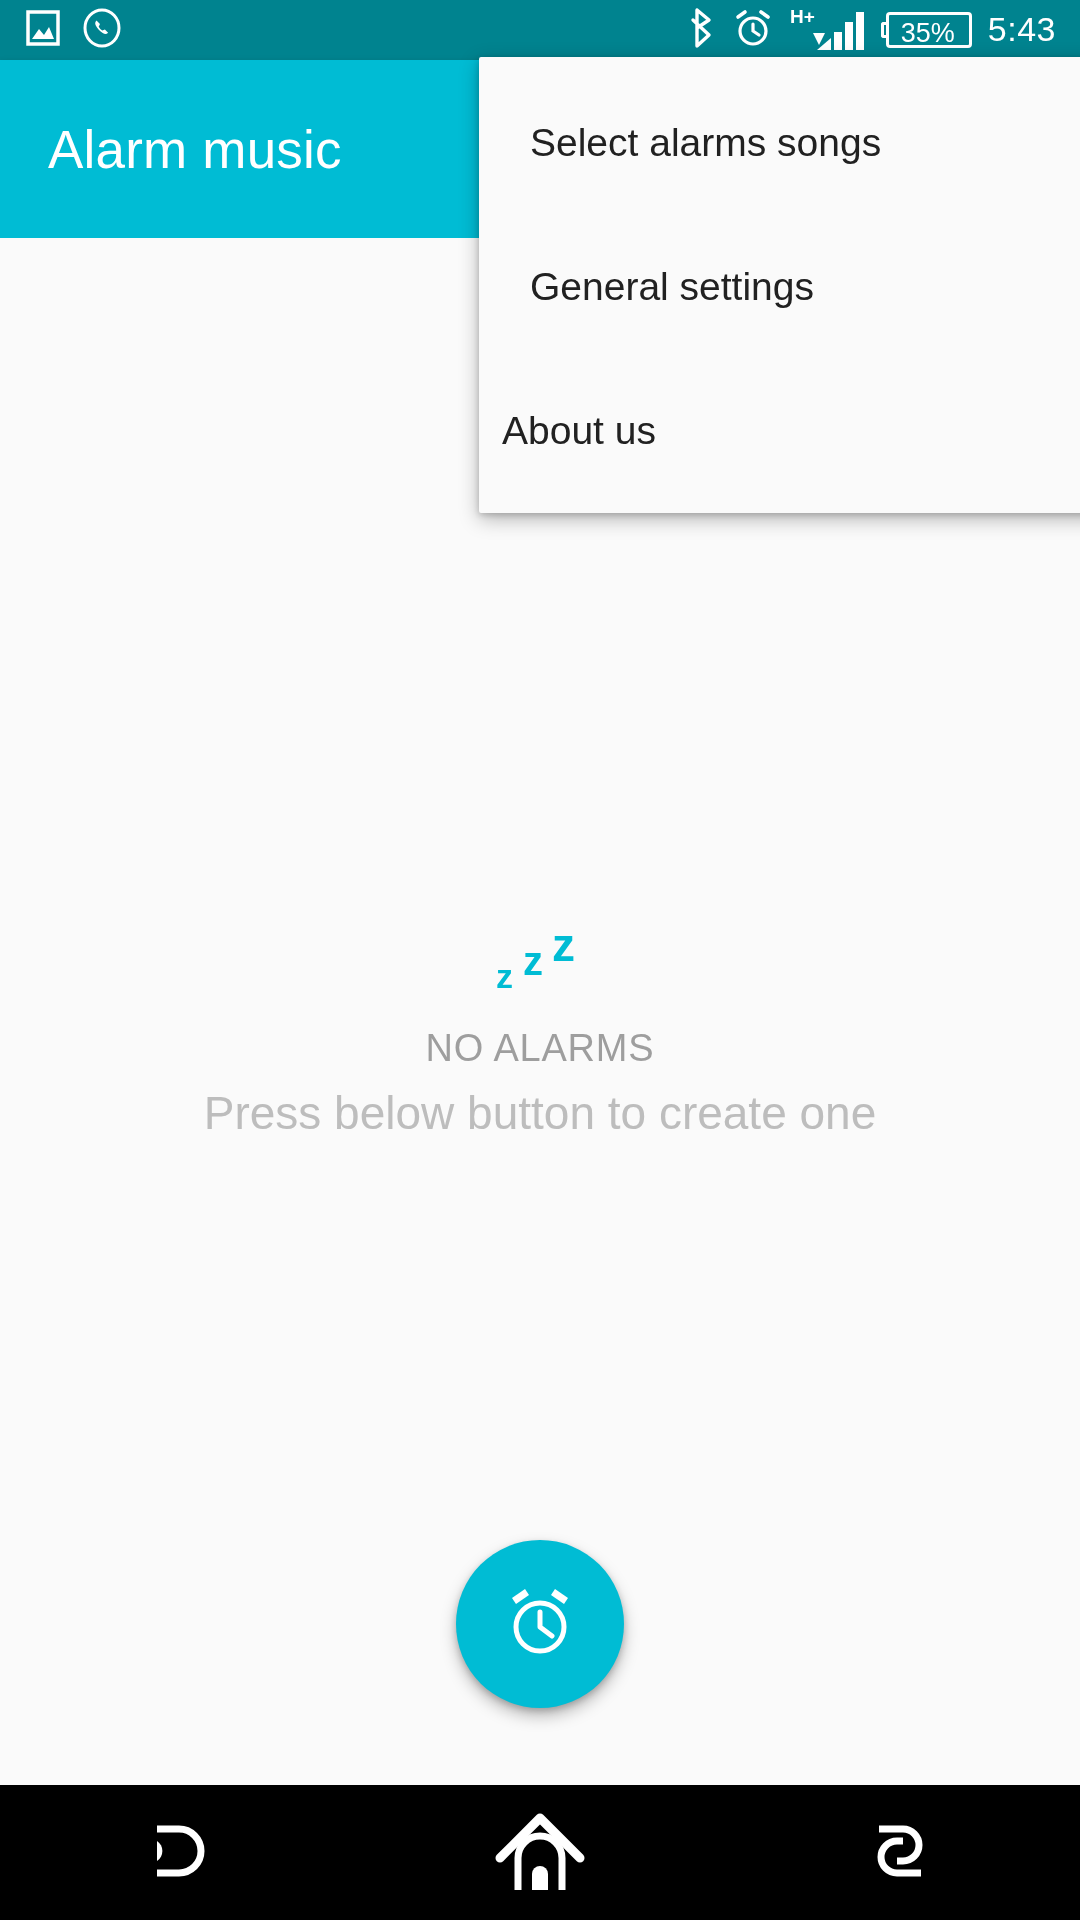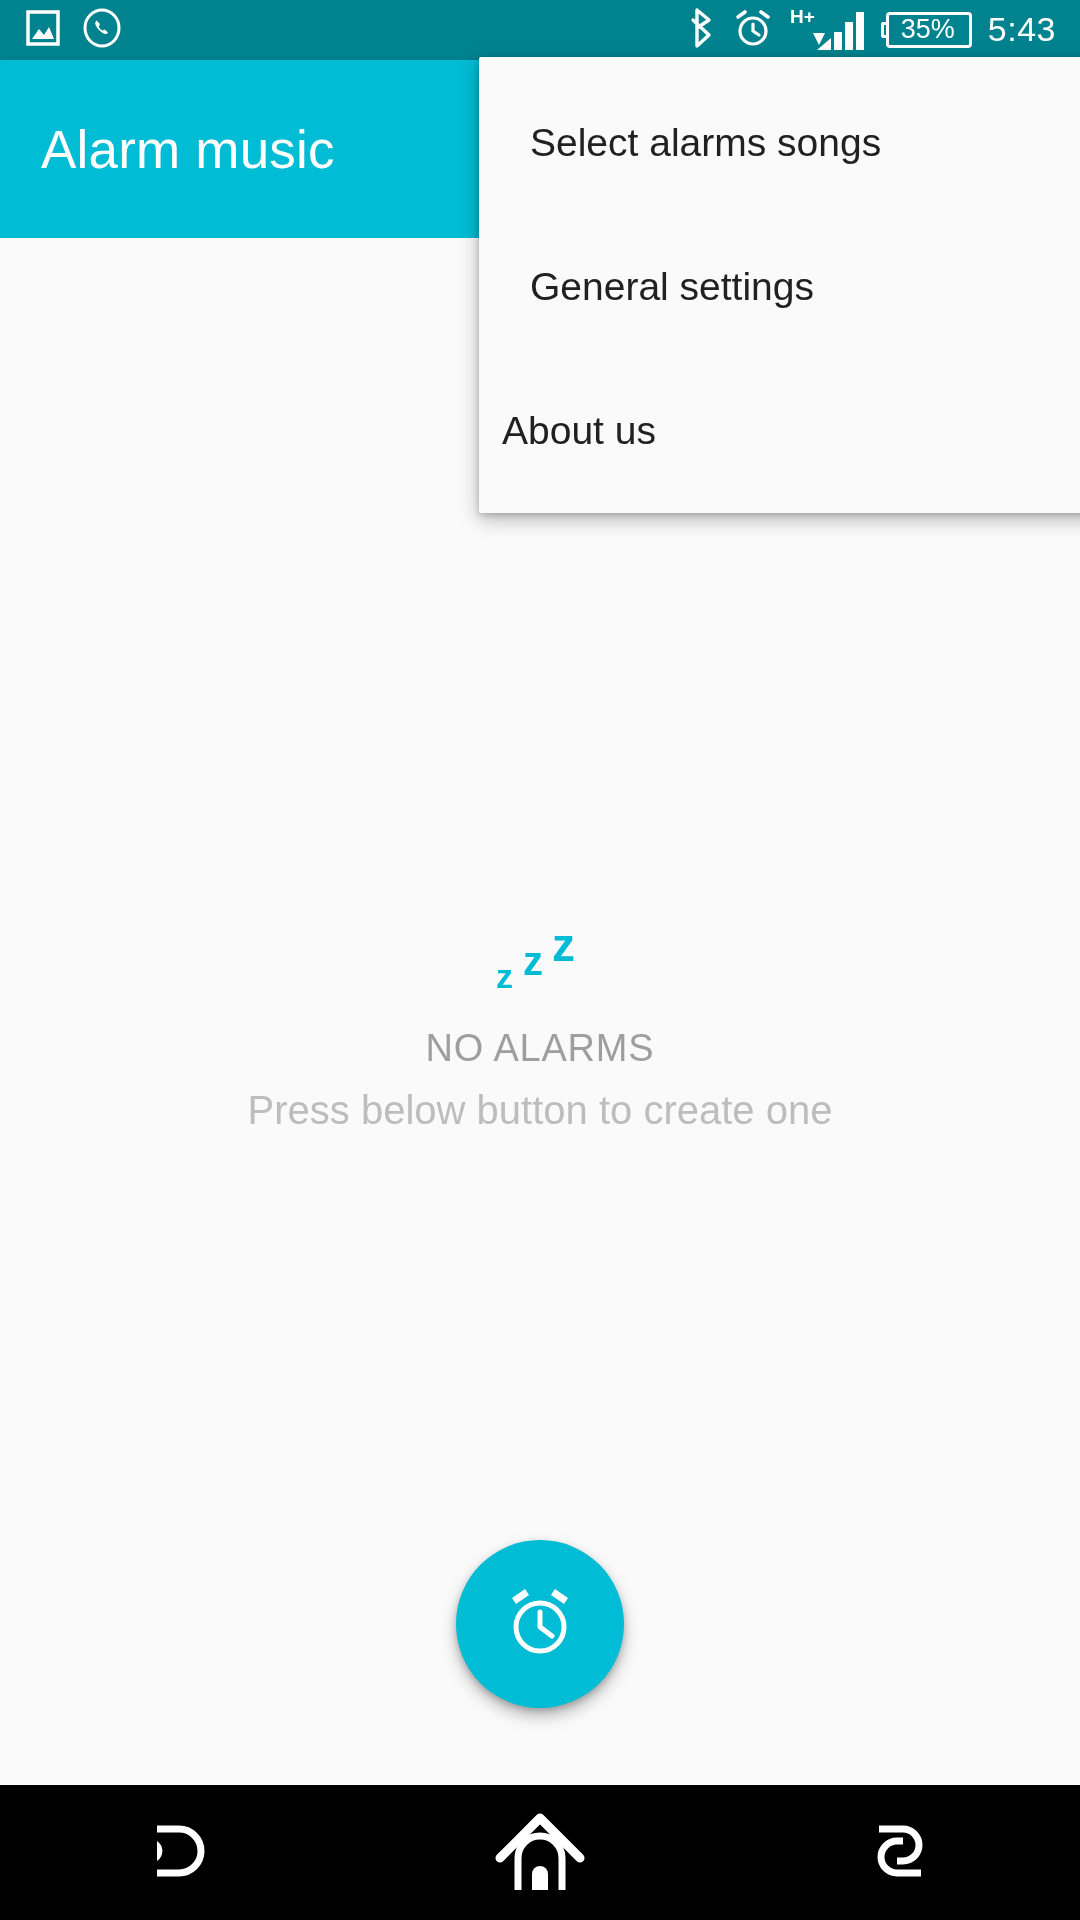--- a/index.html
+++ b/index.html
@@ -42,38 +42,38 @@
   }
   .battery-body {
     height:36px; min-width:86px;
     border:3px solid #ffffff;
     border-radius:4px;
     display:flex; align-items:center; justify-content:center;
     margin-left:-1px;
   }
   .battery-text {
     color:#ffffff; font-size:27px; font-weight:400; line-height:1;
-    padding:0 7px 2px 5px;
+    padding:8px 7px 2px 5px;
   }
   
   .net-group { display:flex; align-items:flex-end; gap:2px; }
   .net-label {
     color:#ffffff; font-size:19px; font-weight:700;
     line-height:1; margin-bottom:28px; margin-right:-6px;
   }
 
   
   #app-bar {
     position:absolute; left:0; top:60px;
     width:1080px; height:178px;
     background:#00bcd4;
     box-shadow:0 3px 7px rgba(0,0,0,0.22);
   }
   #app-title {
-    position:absolute; left:41px; top:50%;
+    position:absolute; left:48px; top:50%;
     transform:translateY(-50%);
     color:#ffffff;
     font-size:53px;
     font-weight:400;
     letter-spacing:0.2px;
     white-space:nowrap;
   }
 
   
   #overflow-menu {
@@ -115,21 +115,21 @@
   }
   #empty-title {
     color:#9e9e9e;
     font-size:38px;
     font-weight:400;
     letter-spacing:0.8px;
     line-height:1.2;
   }
   #empty-subtitle {
     color:#bdbdbd;
-    font-size:40px;
+    font-size:46px;
     font-weight:400;
     margin-top:14px;
     line-height:1.2;
   }
 
   
   #fab {
     position:absolute;
     left:50%; margin-left:-84px;
     top:1540px;

